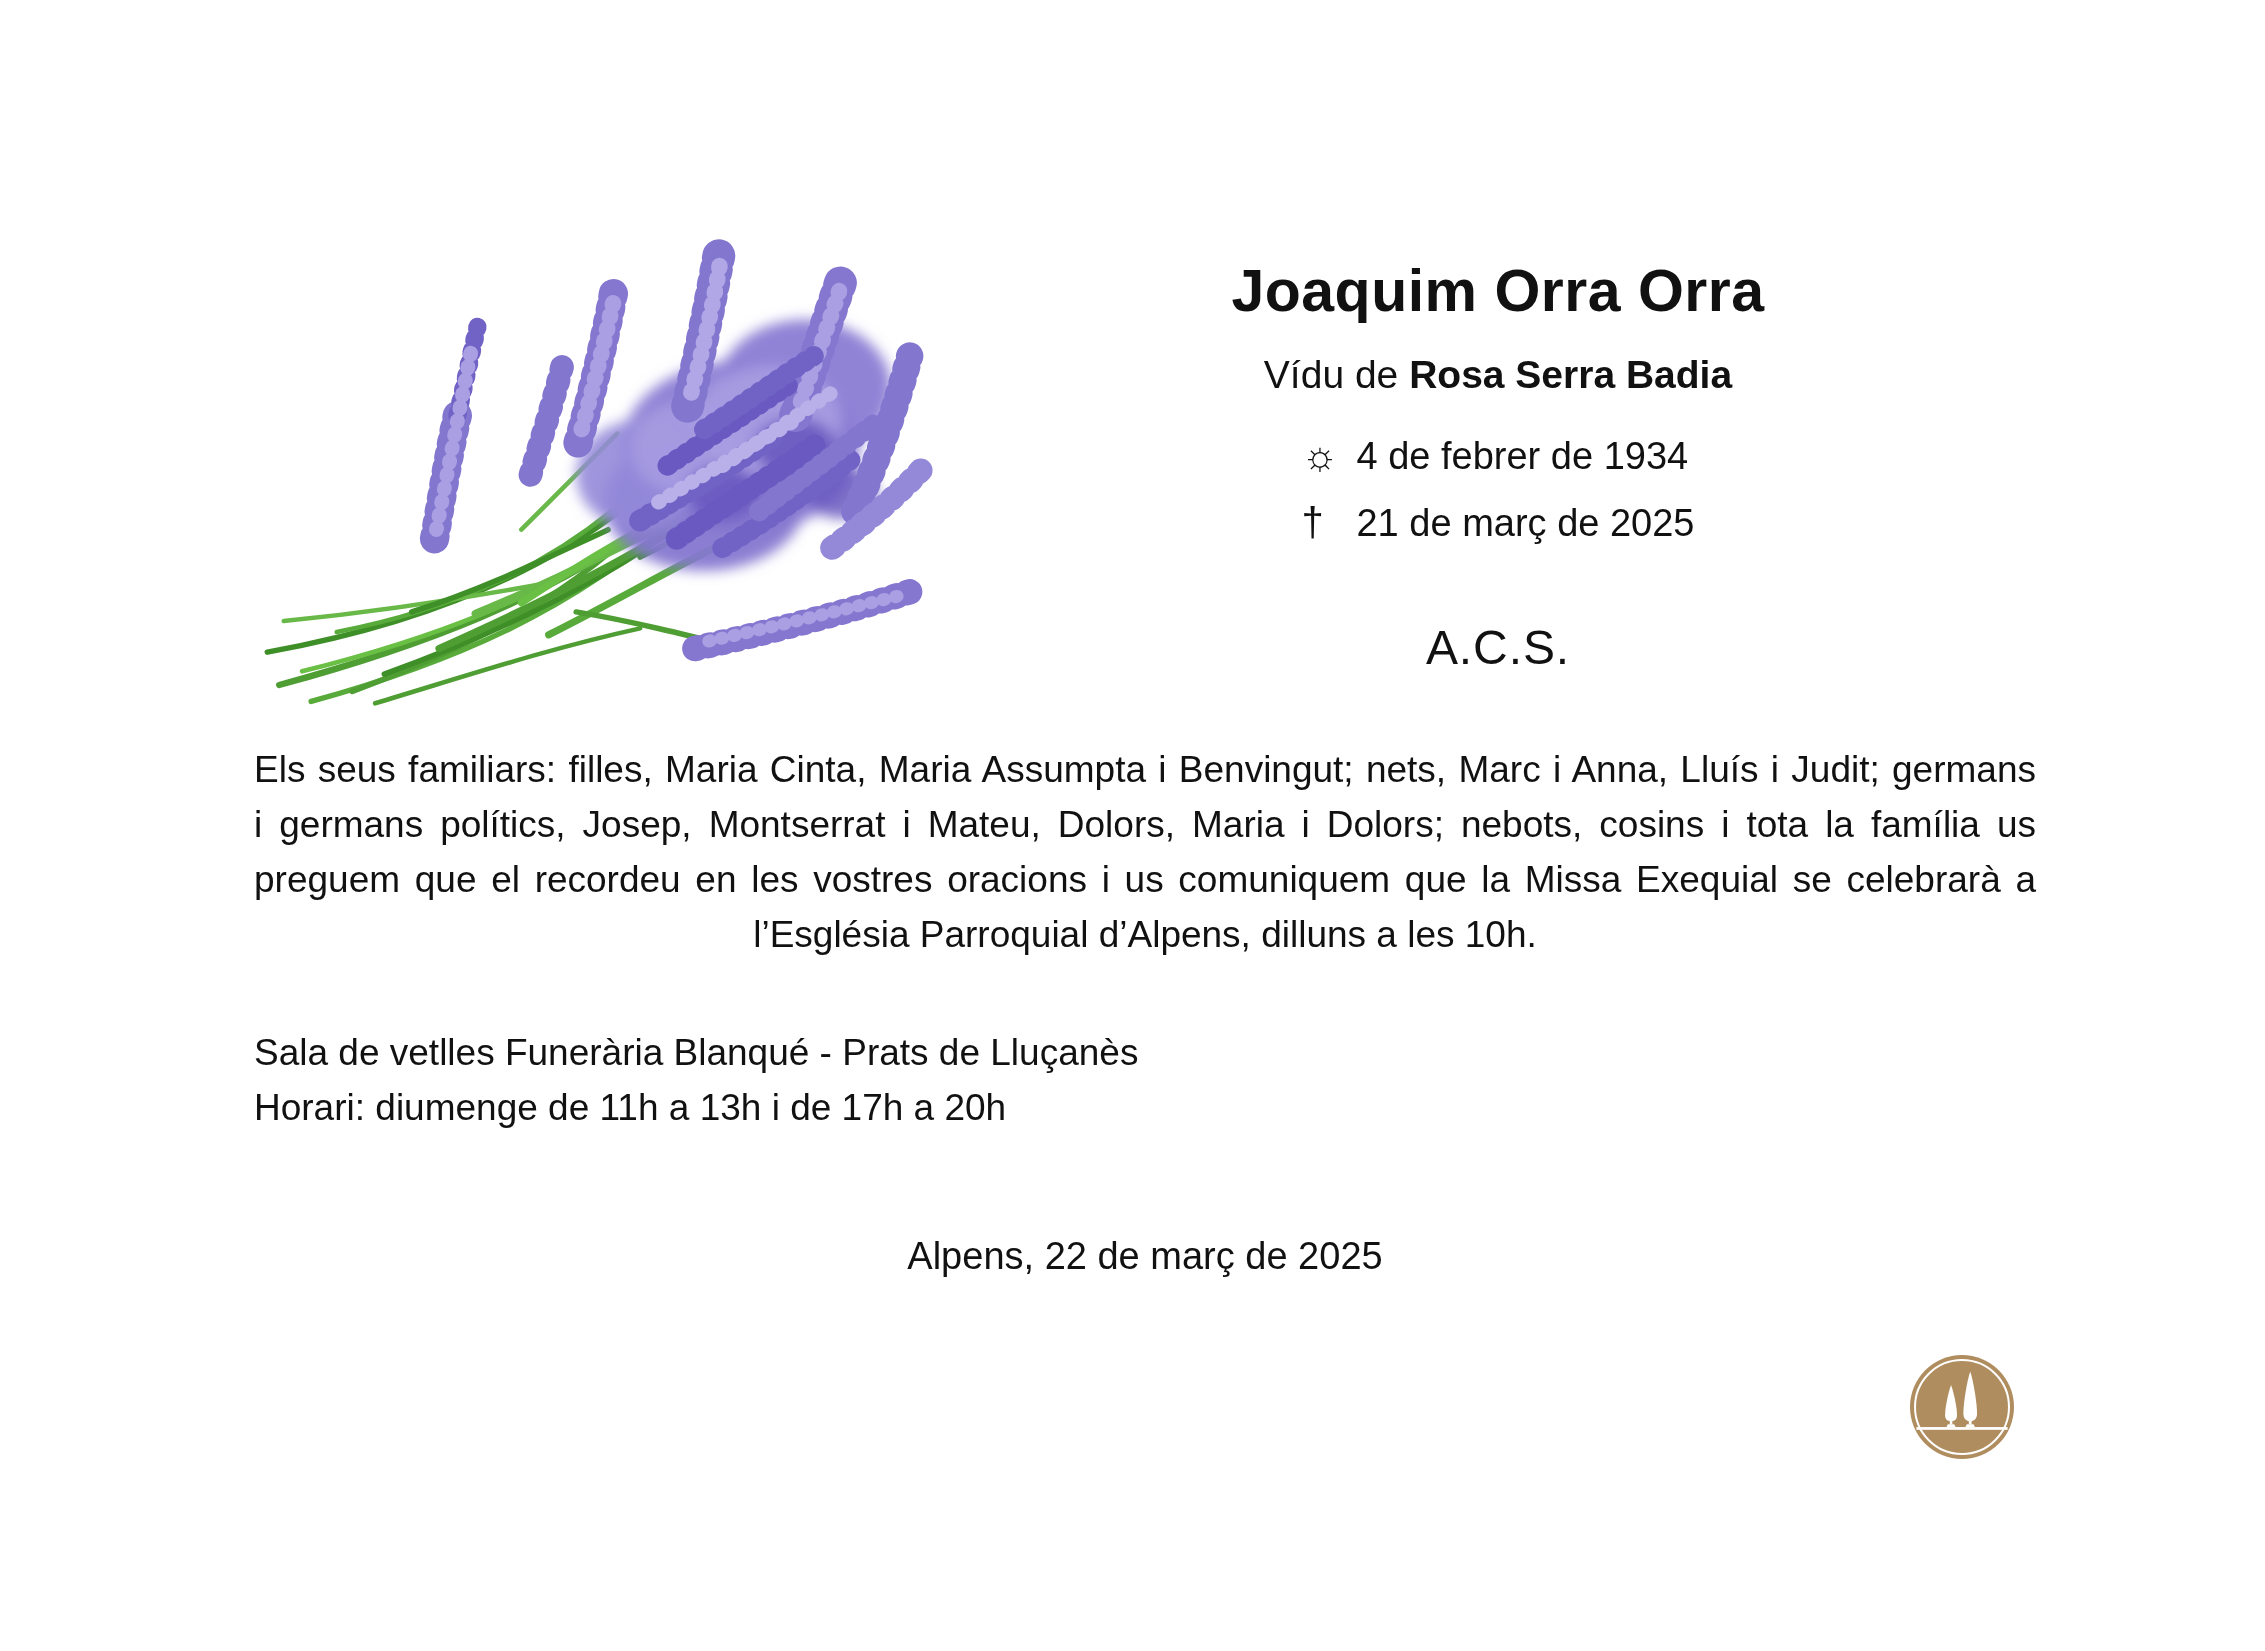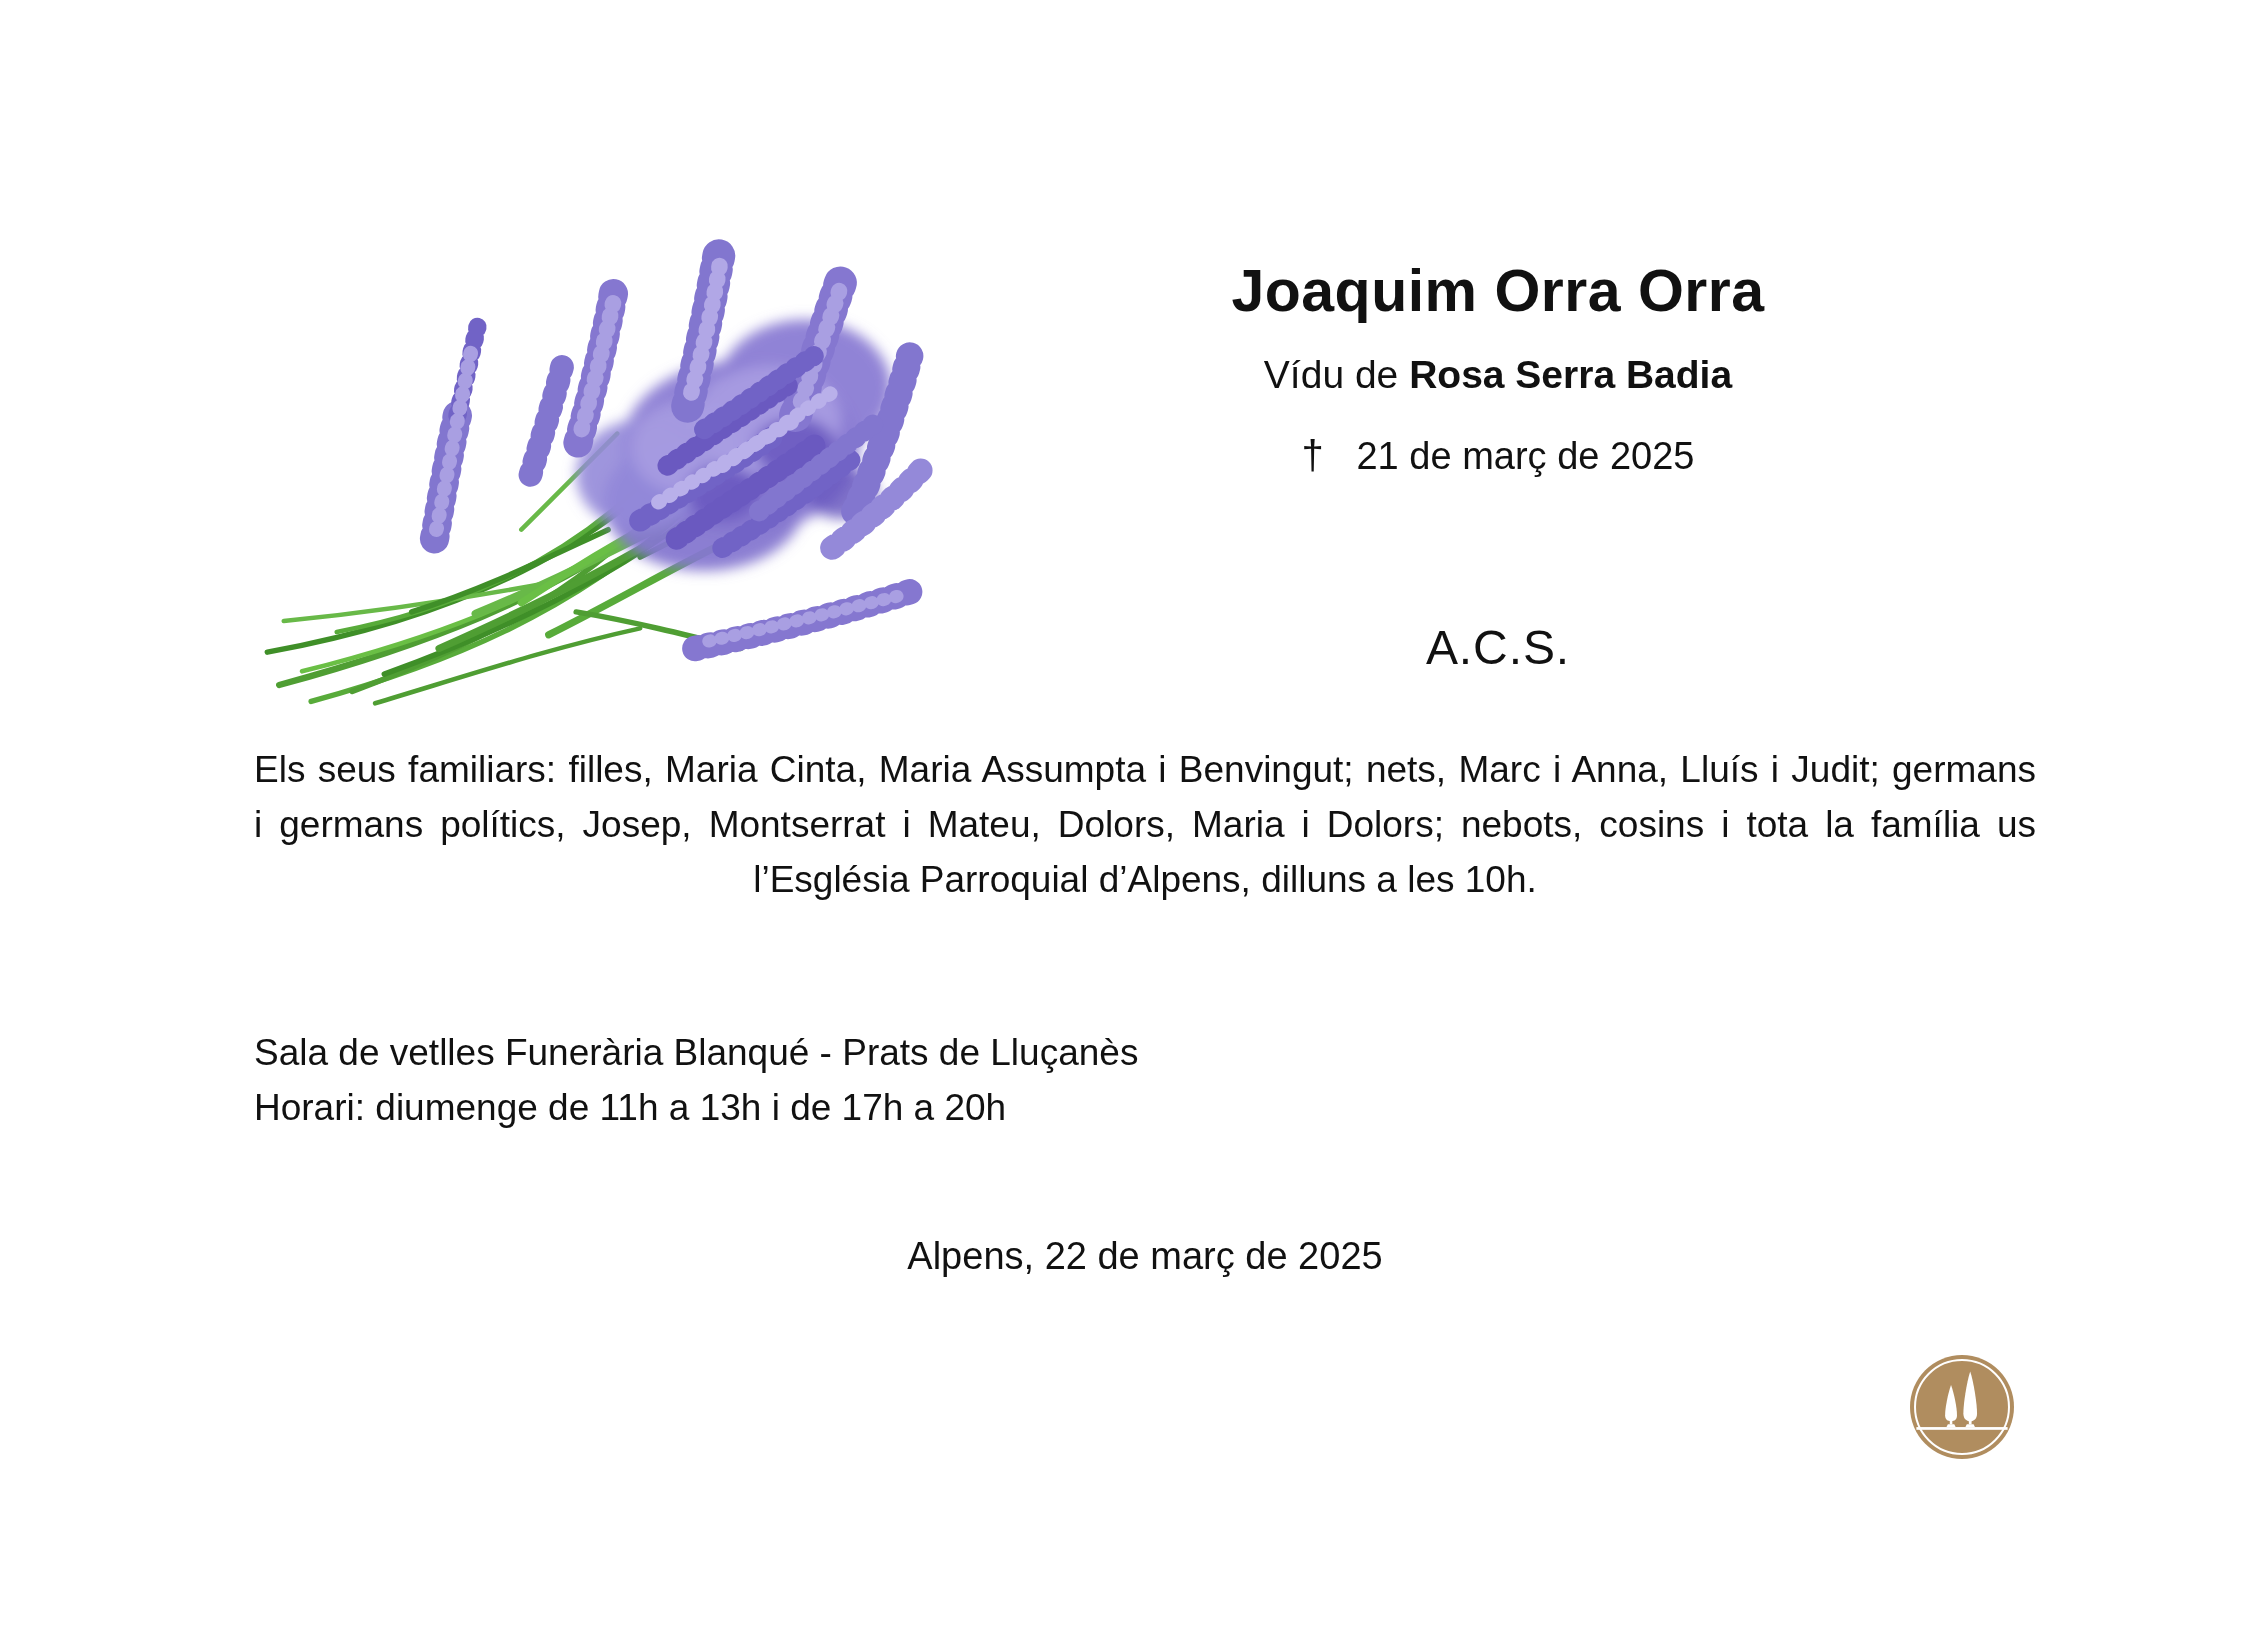--- a/index.html
+++ b/index.html
@@ -145,30 +145,34 @@
   <div class="header-col deceased-name" style="position:absolute;">Joaquim Orra Orra</div>
 
   <div class="header-col relation-line" style="position:absolute;">
     <span>Vídu de</span>
     <b>Rosa Serra Badia</b>
   </div>
 
   <div class="header-col dates-block" style="position:absolute;">
     <div class="dates-inner">
       <div class="date-row">
+        <span class="date-icon">☼</span><span>4 de febrer de 1934</span>
+      </div>
+      <div class="date-row">
         <span class="date-icon">†</span><span>21 de març de 2025</span>
       </div>
     </div>
   </div>
 
   <div class="header-col acs-line" style="position:absolute;">A.C.S.</div>
 
   <div class="announcement">
     <div class="just">Els seus familiars: filles, Maria Cinta, Maria Assumpta i Benvingut; nets, Marc i Anna, Lluís i Judit; germans</div>
     <div class="just">i germans polítics, Josep, Montserrat i Mateu, Dolors, Maria i Dolors; nebots, cosins i tota la família us</div>
+    <div class="just">preguem que el recordeu en les vostres oracions i us comuniquem que la Missa Exequial se celebrarà a</div>
     <div class="last">l’Església Parroquial d’Alpens, dilluns a les 10h.</div>
   </div>
 
   <div class="venue">
     <div>Sala de vetlles Funerària Blanqué - Prats de Lluçanès</div>
     <div>Horari: diumenge de 11h a 13h i de 17h a 20h</div>
   </div>
 
   <div class="closing">Alpens, 22 de març de 2025</div>
 

